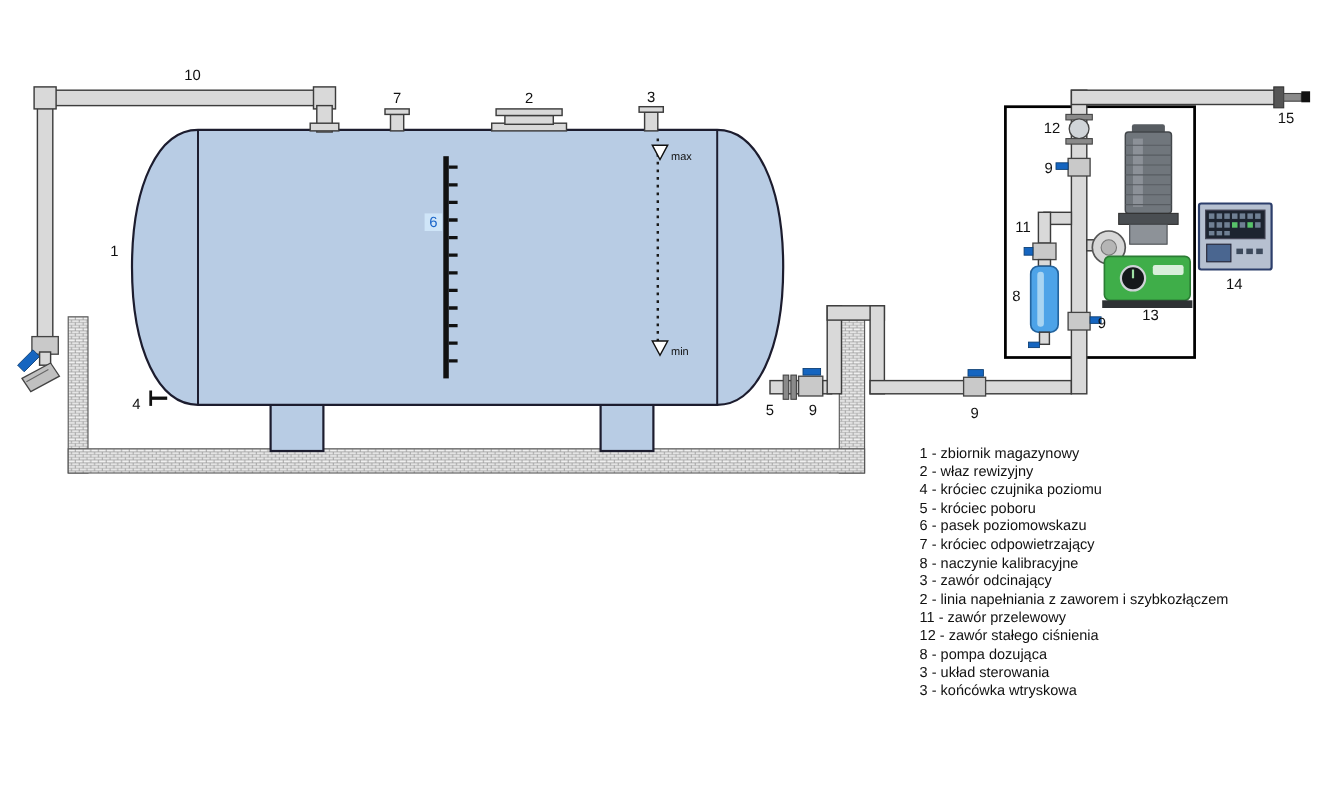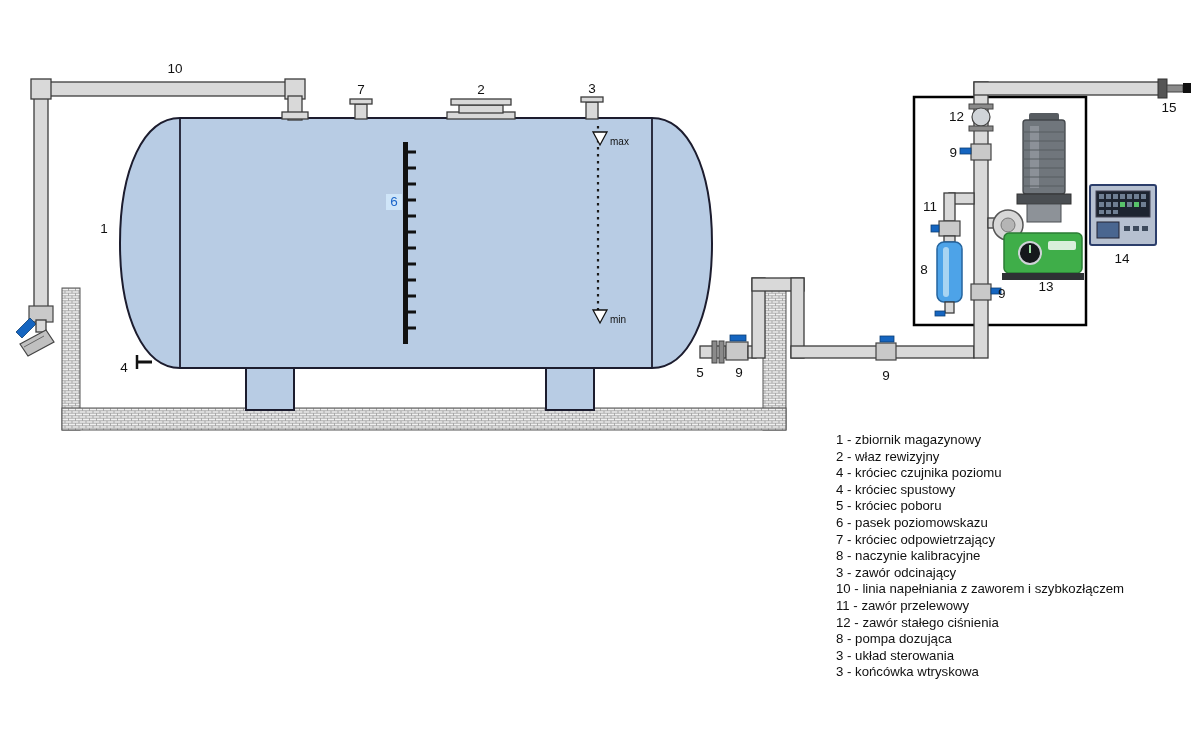--- a/index.html
+++ b/index.html
@@ -8,21 +8,21 @@
   svg{position:absolute;left:0;top:0;}
   .callout{font-family:"Liberation Sans", sans-serif;font-size:13.5px;fill:#111111;}
   .callout-blue{font-family:"Liberation Sans", sans-serif;font-size:13.5px;fill:#1b66c9;}
   .submark{font-family:"Liberation Sans", sans-serif;font-size:10px;fill:#111111;}
   .pipe{fill:#d9d9d9;stroke:#3c3c3c;stroke-width:1.3;}
   .flange{fill:#8a8a8a;stroke:#444444;stroke-width:1;}
   .valve-body{fill:#c9c9c9;stroke:#444444;stroke-width:1.2;}
   .handle{fill:#1565c0;stroke:#0d3f74;stroke-width:0.8;}
   .tankline{stroke:#1c1c2e;stroke-width:2;}
   .legend{position:absolute;left:836px;top:404px;width:362px;color:#111111;
-          font-size:13.2px;line-height:16.6px;margin-top:28px;}
+          font-size:13.2px;line-height:16.6px;}
   .legend div{white-space:nowrap;}
 </style>
 </head>
 <body>
 
 <div class="stage">
 <svg width="1198" height="730" viewBox="0 0 1198 730">
   <defs>
     <pattern id="hatch" width="7" height="5" patternUnits="userSpaceOnUse">
       <rect width="7" height="5" fill="#f0f0f0"></rect>
@@ -210,26 +210,25 @@
     <text x="1046" y="291" text-anchor="middle" class="callout">13</text>
     <text x="1122" y="263" text-anchor="middle" class="callout">14</text>
     <text x="1169" y="112" text-anchor="middle" class="callout">15</text>
   </g>
 </svg>
 
 <div class="legend">
   <div>1 - zbiornik magazynowy</div>
   <div>2 - właz rewizyjny</div>
   <div>4 - króciec czujnika poziomu</div>
-  <div>4 - króciec spustowy</div>
   <div>5 - króciec poboru</div>
   <div>6 - pasek poziomowskazu</div>
   <div>7 - króciec odpowietrzający</div>
   <div>8 - naczynie kalibracyjne</div>
   <div>3 - zawór odcinający</div>
-  <div>10 - linia napełniania z zaworem i szybkozłączem</div>
+  <div>2 - linia napełniania z zaworem i szybkozłączem</div>
   <div>11 - zawór przelewowy</div>
   <div>12 - zawór stałego ciśnienia</div>
   <div>8 - pompa dozująca</div>
   <div>3 - układ sterowania</div>
   <div>3 - końcówka wtryskowa</div>
 </div>
 </div>
 
 </body></html>

